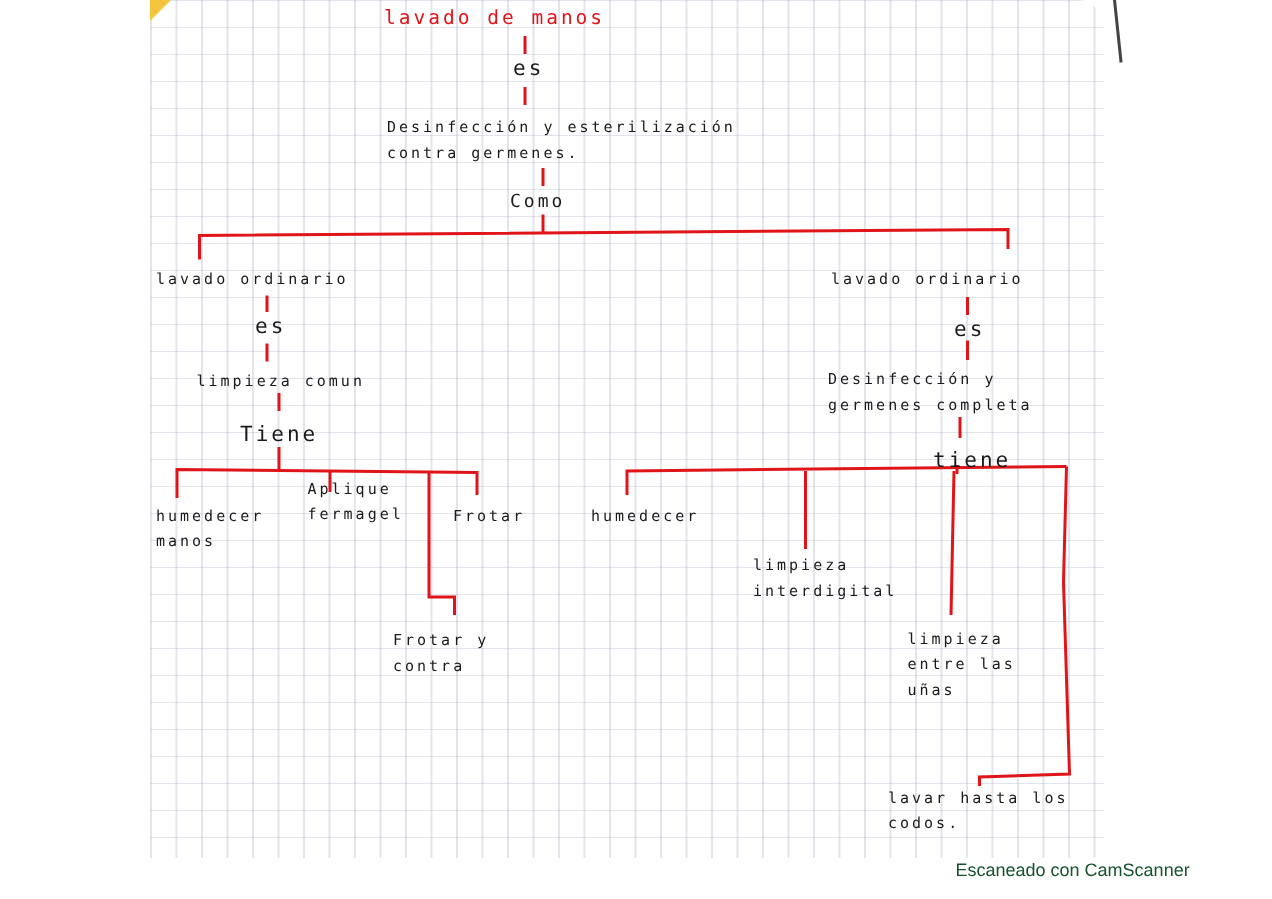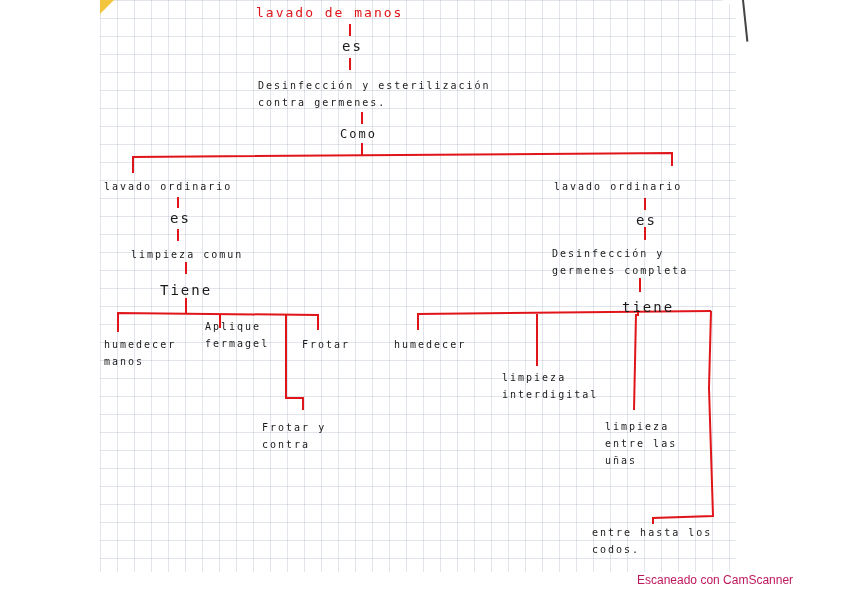--- a/index.html
+++ b/index.html
@@ -23,21 +23,21 @@
     background: #444; transform: rotate(-6deg); transform-origin: top left;
   }
   svg#lines { position: absolute; left: 0; top: 0; }
   .node {
     position: absolute; font-size: 10px; letter-spacing: 2px; color: #1a1a1a;
     line-height: 17px; white-space: pre; font-family: "DejaVu Sans Mono", monospace;
   }
   .node.red { color: #e0151a; }
   .node.link { font-size: 14px; }
   #watermark {
-    position: absolute; left: 637px; top: 573px; font-size: 12px; color: #be185d;
+    position: absolute; left: 637px; top: 573px; font-size: 12px; color: #14532d;
     font-family: "Liberation Sans", sans-serif;
   }
 </style>
 </head>
 <body>
 
 <div id="paper"></div>
 <div id="corner-tab"></div>
 <div id="spine-line"></div>
 
@@ -88,16 +88,16 @@
 <div class="node link" style="left:636px;top:212px;">es</div>
 <div class="node" style="left:552px;top:245px;">Desinfección y
 germenes completa</div>
 <div class="node link" style="left:622px;top:299px;">tiene</div>
 <div class="node" style="left:394px;top:336px;">humedecer</div>
 <div class="node" style="left:502px;top:369px;">limpieza
 interdigital</div>
 <div class="node" style="left:605px;top:418px;">limpieza
 entre las
 uñas</div>
-<div class="node" style="left:592px;top:524px;">entre hasta los
+<div class="node" style="left:592px;top:524px;">lavar hasta los
 codos.</div>
 
 <div id="watermark">Escaneado con CamScanner</div>
 
 </body></html>

